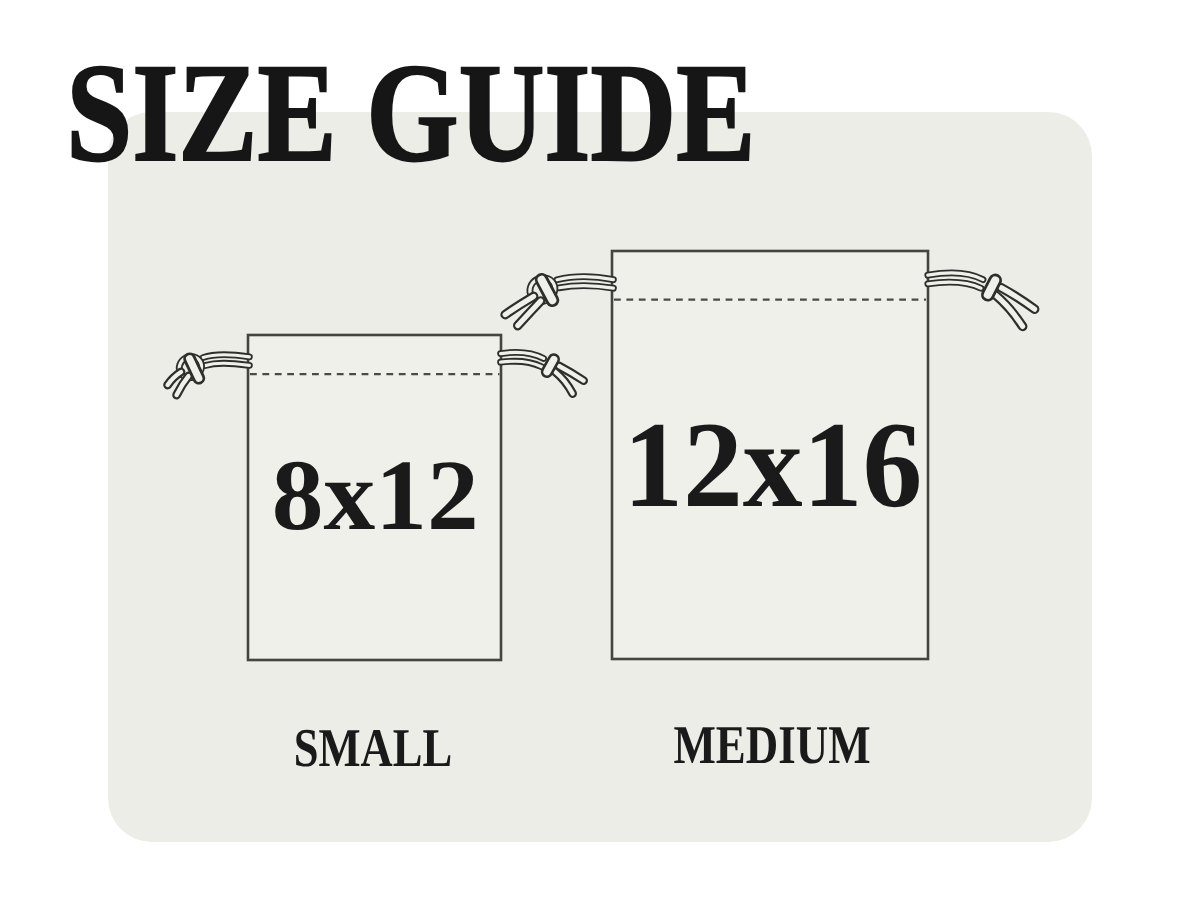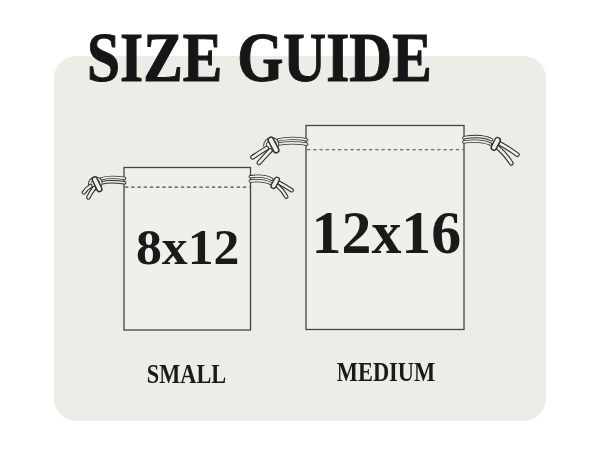--- a/index.html
+++ b/index.html
@@ -5,21 +5,21 @@
   html,body{margin:0;padding:0;}
   body{width:600px;height:450px;background:#ffffff;overflow:hidden;position:relative;
        font-family:"Liberation Serif",serif;}
   .abs{position:absolute;}
 </style>
 </head>
 <body>
 
 <div class="abs" style="left:54px;top:56px;width:492px;height:365px;background:#EDEDE7;border-radius:22px;"></div>
 
-<div class="abs" style="left:1px;top:0;width:516px;text-align:center;">
+<div class="abs" style="left:1px;top:0;width:516px;">
   <span style="display:inline-block;font-weight:bold;font-size:70.4px;line-height:96px;color:#161616;-webkit-text-stroke:1.1px #161616;transform:scaleX(0.843);transform-origin:50% 50%;white-space:nowrap;position:relative;top:8.9px;">SIZE GUIDE</span>
 </div>
 
 <svg class="abs" style="left:0;top:0;" width="600" height="450" viewBox="0 0 600 450">
 
   <g>
     <rect x="124" y="167.5" width="126.5" height="162.5" fill="#F0F0EB" stroke="#45443f" stroke-width="1.3"></rect>
   </g>
 
   <g>

